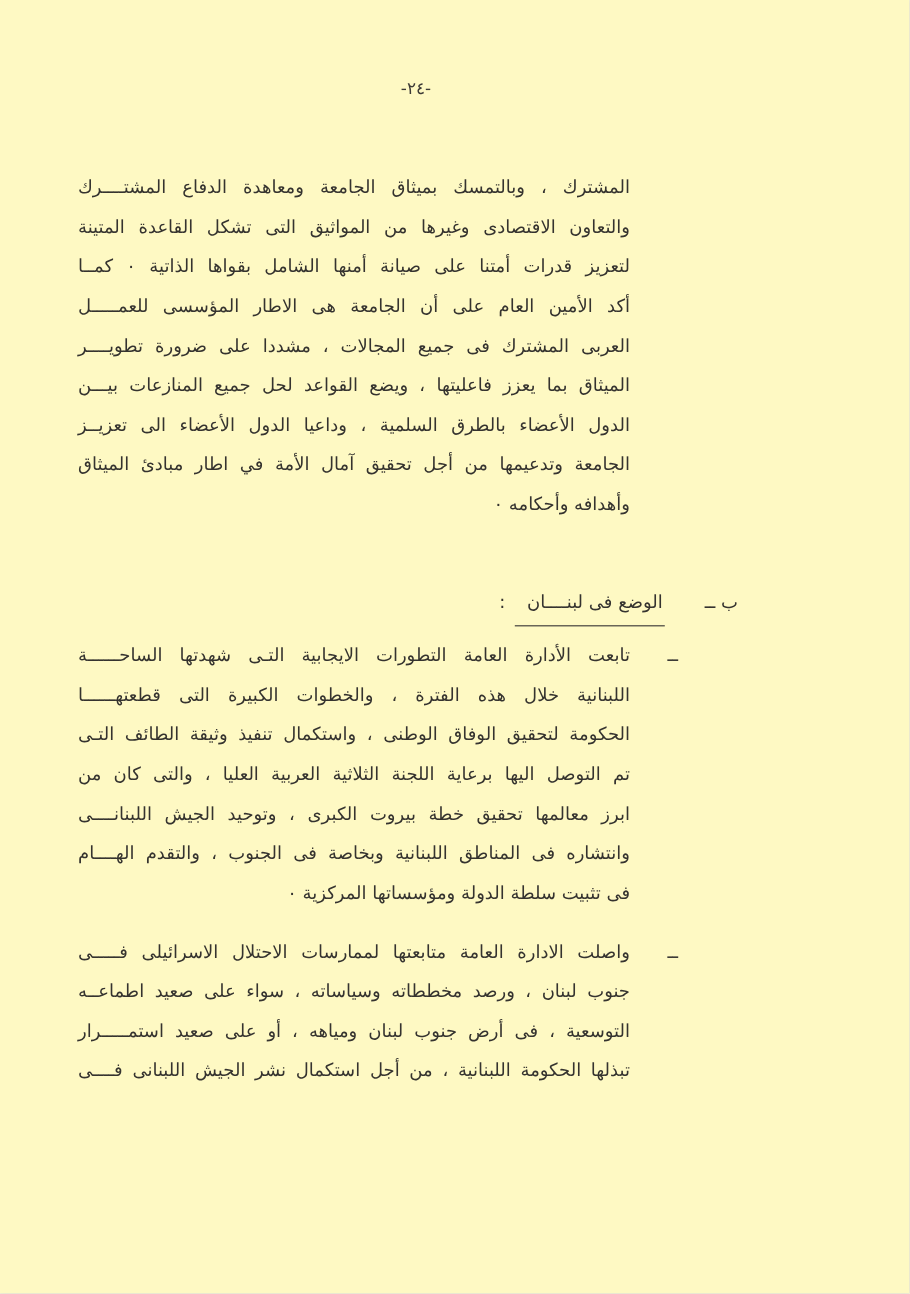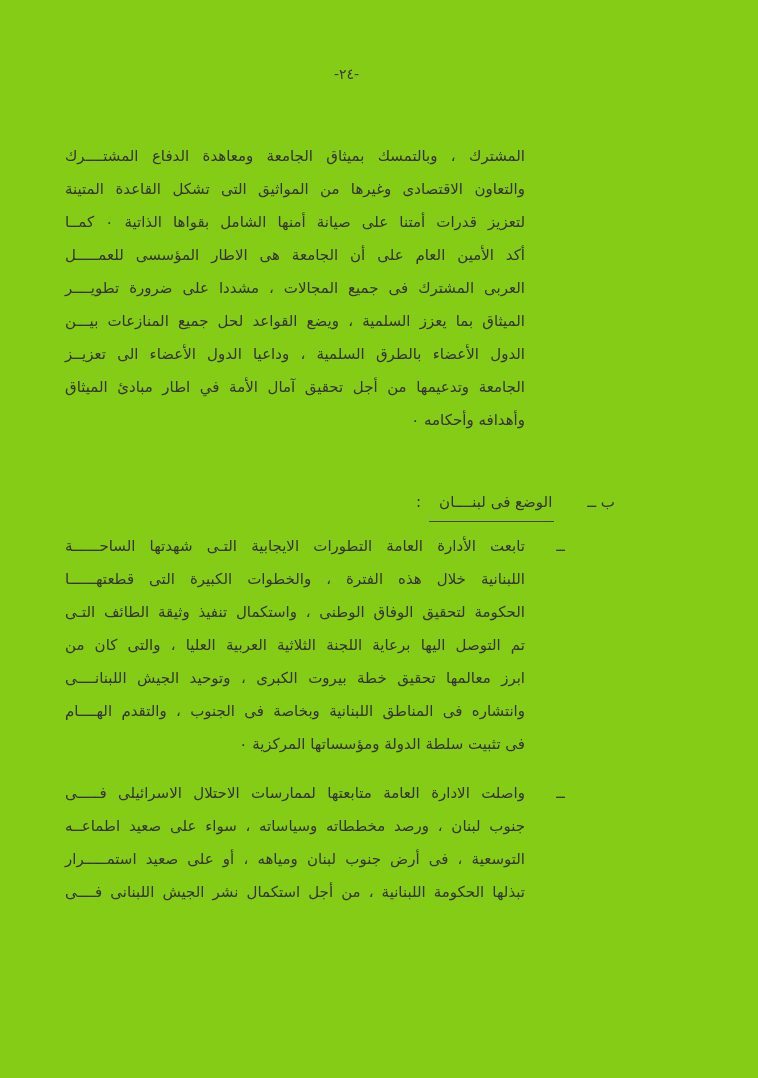--- a/index.html
+++ b/index.html
@@ -1,20 +1,20 @@
 <!DOCTYPE html>
 <html lang="ar"><head>
 <meta charset="utf-8">
 <style>
   html,body{margin:0;padding:0;background:#e8e8e8;}
   .page{
     position:relative;
     width:758px;height:1078px;
     margin:0 auto;
-    background:#84cc16;
+    background:#fef9c3;
     font-family:"DejaVu Sans", sans-serif;
     color:#35332f;
     direction:rtl;
     overflow:hidden;
     box-shadow:0 0 4px rgba(0,0,0,.15);
   }
   .page-number{
     position:absolute;
     top:66px;left:334px;
     direction:ltr;
@@ -84,21 +84,21 @@
 <div class="page">
 
   <div class="page-number">-٢٤-</div>
 
   <section class="textblock intro">
     <div class="line">المشترك ، وبالتمسك بميثاق الجامعة ومعاهدة الدفاع المشتــــرك</div>
     <div class="line">والتعاون الاقتصادى وغيرها من المواثيق التى تشكل القاعدة المتينة</div>
     <div class="line">لتعزيز قدرات أمتنا على صيانة أمنها الشامل بقواها الذاتية ٠ كمــا</div>
     <div class="line">أكد الأمين العام على أن الجامعة هى الاطار المؤسسى للعمـــــل</div>
     <div class="line">العربى المشترك فى جميع المجالات ، مشددا على ضرورة تطويــــر</div>
-    <div class="line">الميثاق بما يعزز السلمية ، ويضع القواعد لحل جميع المنازعات بيـــن</div>
+    <div class="line">الميثاق بما يعزز فاعليتها ، ويضع القواعد لحل جميع المنازعات بيـــن</div>
     <div class="line">الدول الأعضاء بالطرق السلمية ، وداعيا الدول الأعضاء الى تعزيــز</div>
     <div class="line">الجامعة وتدعيمها من أجل تحقيق آمال الأمة في اطار مبادئ الميثاق</div>
     <div class="line short">وأهدافه وأحكامه ٠</div>
   </section>
 
   <div class="heading">
     <span class="marker">ب ــ</span>
     <span class="title">الوضع فى لبنــــان</span>
     <span class="colon">:</span>
   </div>

